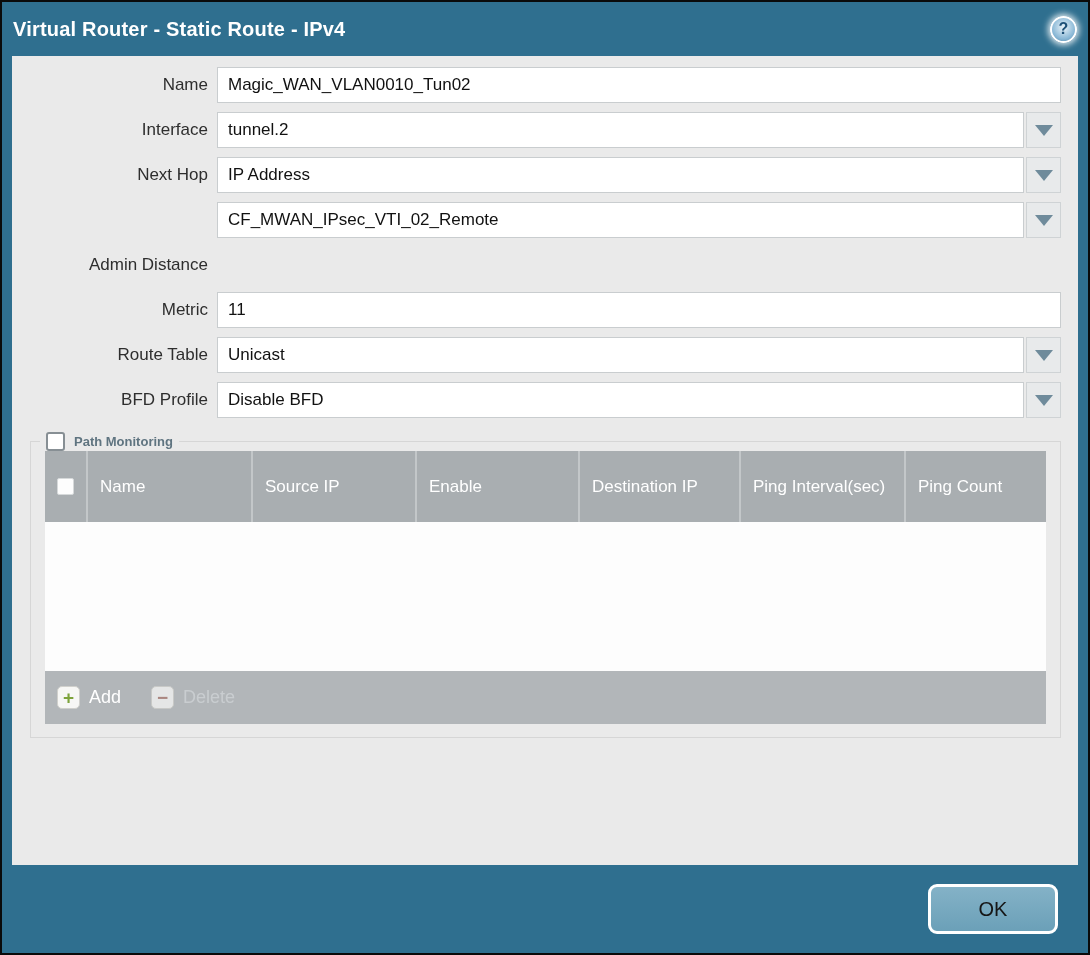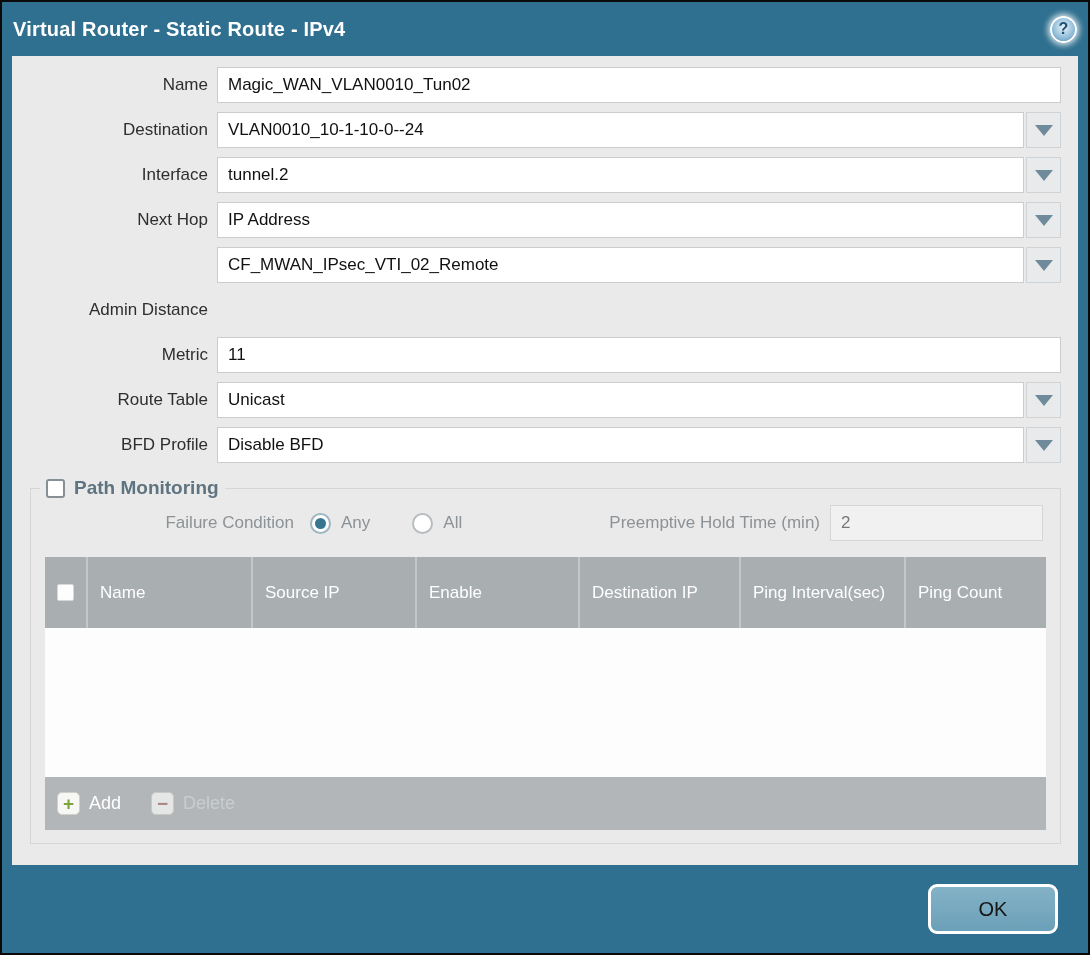--- a/index.html
+++ b/index.html
@@ -52,21 +52,21 @@
     border-left: 9px solid transparent; border-right: 9px solid transparent;
     border-top: 11px solid #6f8b9b;
   }
   
   fieldset.pm {
     margin: 14px 0 0 18px; border: 1px solid #d6d6d6; padding: 0 5px 13px 5px;
   }
   fieldset.pm legend {
     display: flex; align-items: center; gap: 9px;
     margin-left: 4px; padding: 0 6px;
-    color: #5f7480; font-weight: bold; font-size: 19px;
+    color: #5f7480; font-weight: bold; font-size: 13px;
   }
   .checkbox {
     width: 19px; height: 19px; background: #ffffff;
     border: 2px solid #878f94; border-radius: 3px; cursor: pointer;
   }
   .fc-row { display: flex; align-items: center; height: 36px; margin: 6px 12px 16px 0; }
   .fc-label { width: 268px; flex: 0 0 268px; text-align: right; padding-right: 10px; font-size: 17px; color: #8d9296; }
   .radio-opt { display: flex; align-items: center; gap: 10px; margin-left: 6px; cursor: pointer; }
   .radio-opt + .radio-opt { margin-left: 42px; }
   .radio {
@@ -138,29 +138,20 @@
 
   <div class="content">
 
     <div class="row">
       <label class="lbl">Name</label>
       <div class="field">
         <input class="txt" type="text" value="Magic_WAN_VLAN0010_Tun02" style="">
       </div>
     </div>
 
-    <div class="row">
-      <label class="lbl">Destination</label>
-      <div class="field">
-        <input type="text" value="VLAN0010_10-1-10-0--24" style="">
-        <div class="dd-btn">
-            <div class="tri"></div>
-          </div>
-      </div>
-    </div>
 
     <div class="row">
       <label class="lbl">Interface</label>
       <div class="field">
         <input type="text" value="tunnel.2" style="">
         <div class="dd-btn">
             <div class="tri"></div>
           </div>
       </div>
     </div>
@@ -215,37 +206,20 @@
           </div>
       </div>
     </div>
 
     <fieldset class="pm">
       <legend>
         <span class="checkbox"></span>
         <span>Path Monitoring</span>
       </legend>
 
-      <div class="fc-row">
-        <div class="fc-label">Failure Condition</div>
-        <div class="radio-opt">
-          <span class="radio selected">
-              <span class="dot"></span>
-            </span>
-          <span class="radio-label">Any</span>
-        </div>
-        <div class="radio-opt">
-          <span class="radio"></span>
-          <span class="radio-label">All</span>
-        </div>
-        <div class="preempt">
-          <span class="preempt-label">Preemptive Hold Time (min)</span>
-          <input type="text" value="2" style="">
-        </div>
-      </div>
 
       <div class="tbl">
         <div class="tbl-header">
           <div class="th cb">
             <span class="th-checkbox"></span>
           </div>
           <div class="th c1">Name</div>
           <div class="th c3">Source IP</div>
           <div class="th c2">Enable</div>
           <div class="th c4">Destination IP</div>

